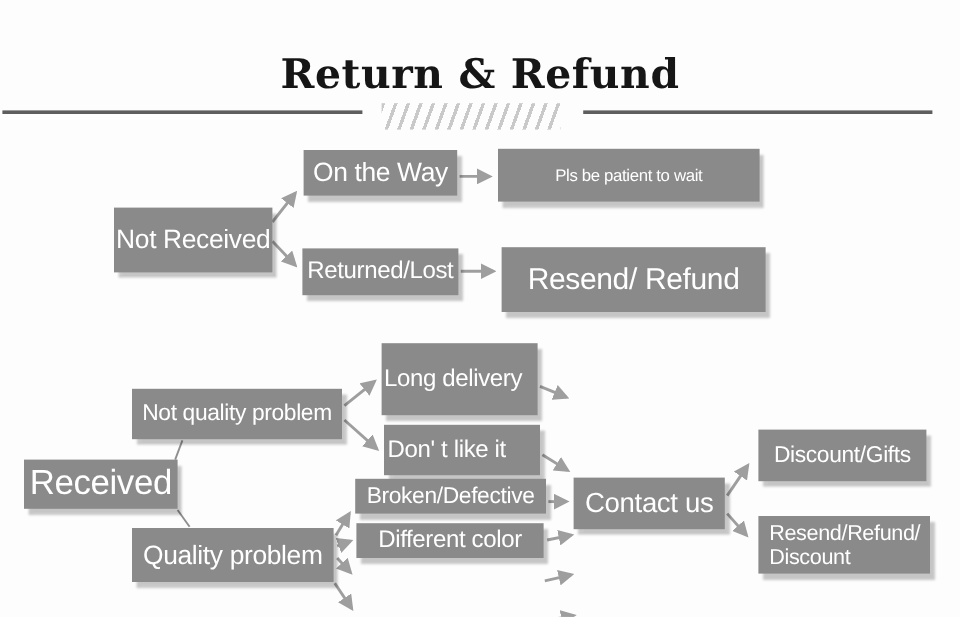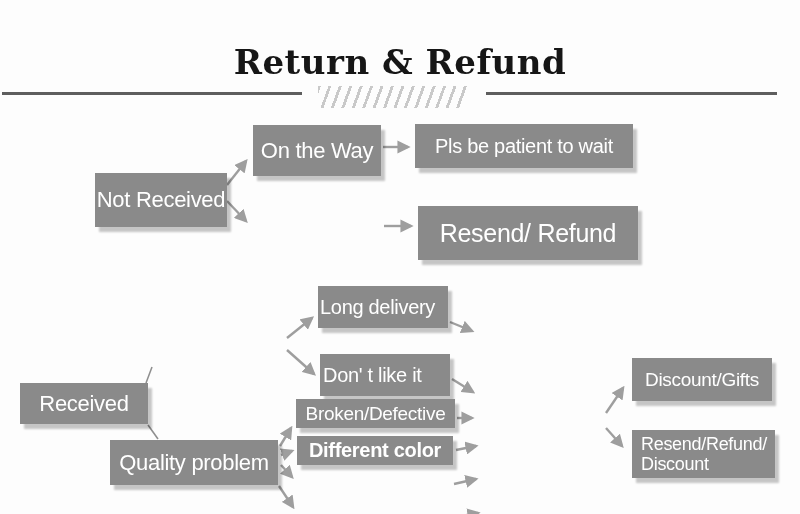--- a/index.html
+++ b/index.html
@@ -72,30 +72,33 @@
     <line x1="279" y1="450" x2="293" y2="471" marker-end="url(#ah)"></line>
     <line x1="457" y1="382" x2="472" y2="382" marker-end="url(#ah)"></line>
     <line x1="456" y1="414" x2="476" y2="410" marker-end="url(#ah)"></line>
     <line x1="454" y1="448" x2="476" y2="443" marker-end="url(#ah)"></line>
     <line x1="456" y1="481" x2="478" y2="477" marker-end="url(#ah)"></line>
     <line x1="606" y1="377" x2="623" y2="352" marker-end="url(#ah)"></line>
     <line x1="606" y1="392" x2="622" y2="410" marker-end="url(#ah)"></line>
   </svg>
 
   <div class="node" style="left:95px;top:137px;width:132px;height:54px;font-size:22px;">Not Received</div>
-  <div class="node" style="left:253px;top:89px;width:128px;height:51px;font-size:22px;">On the Way</div>
-  <div class="node" style="left:415px;top:88px;width:218px;height:44px;font-size:20px;">Pls be patient to wait</div>
+  <div class="node" style="left:253px;top:89px;width:128px;height:38px;font-size:22px;">On the Way</div>
+  <div class="node" style="left:415px;top:88px;width:218px;height:44px;font-size:14px;">Pls be patient to wait</div>
+  <div class="node" style="left:252px;top:171px;width:130px;height:39px;font-size:20px;">Returned/Lost</div>
   <div class="node" style="left:418px;top:170px;width:220px;height:54px;font-size:25px;">Resend/ Refund</div>
 
-  <div class="node" style="left:20px;top:347px;width:128px;height:41px;font-size:22px;">Received</div>
+  <div class="node" style="left:20px;top:347px;width:128px;height:41px;font-size:29px;">Received</div>
+  <div class="node" style="left:110px;top:288px;width:175px;height:42px;font-size:19px;">Not quality problem</div>
   <div class="node" style="left:110px;top:404px;width:168px;height:45px;font-size:22px;">Quality problem</div>
 
-  <div class="node left-text" style="left:318px;top:250px;width:130px;height:42px;font-size:20px;padding-left:2px;">Long delivery</div>
+  <div class="node left-text" style="left:318px;top:250px;width:130px;height:60px;font-size:20px;padding-left:2px;">Long delivery</div>
   <div class="node left-text" style="left:320px;top:318px;width:130px;height:42px;font-size:20px;padding-left:3px;text-align:right;">Don' t like it</div>
 
   <div class="node" style="left:296px;top:363px;width:159px;height:29px;font-size:19px;">Broken/Defective</div>
-  <div class="node" style="left:297px;top:400px;width:156px;height:29px;font-size:20px;font-weight:bold;">Different color</div>
+  <div class="node" style="left:297px;top:400px;width:156px;height:29px;font-size:20px;">Different color</div>
 
+  <div class="node" style="left:478px;top:362px;width:126px;height:43px;font-size:23px;">Contact us</div>
   <div class="node" style="left:632px;top:322px;width:140px;height:43px;font-size:19px;">Discount/Gifts</div>
   <div class="node wrap left-text" style="left:632px;top:394px;width:143px;height:48px;font-size:18px;padding-left:9px;">Resend/Refund/ Discount</div>
 
   <div class="bottom-strip"></div>
 </div>
 
 </body></html>

